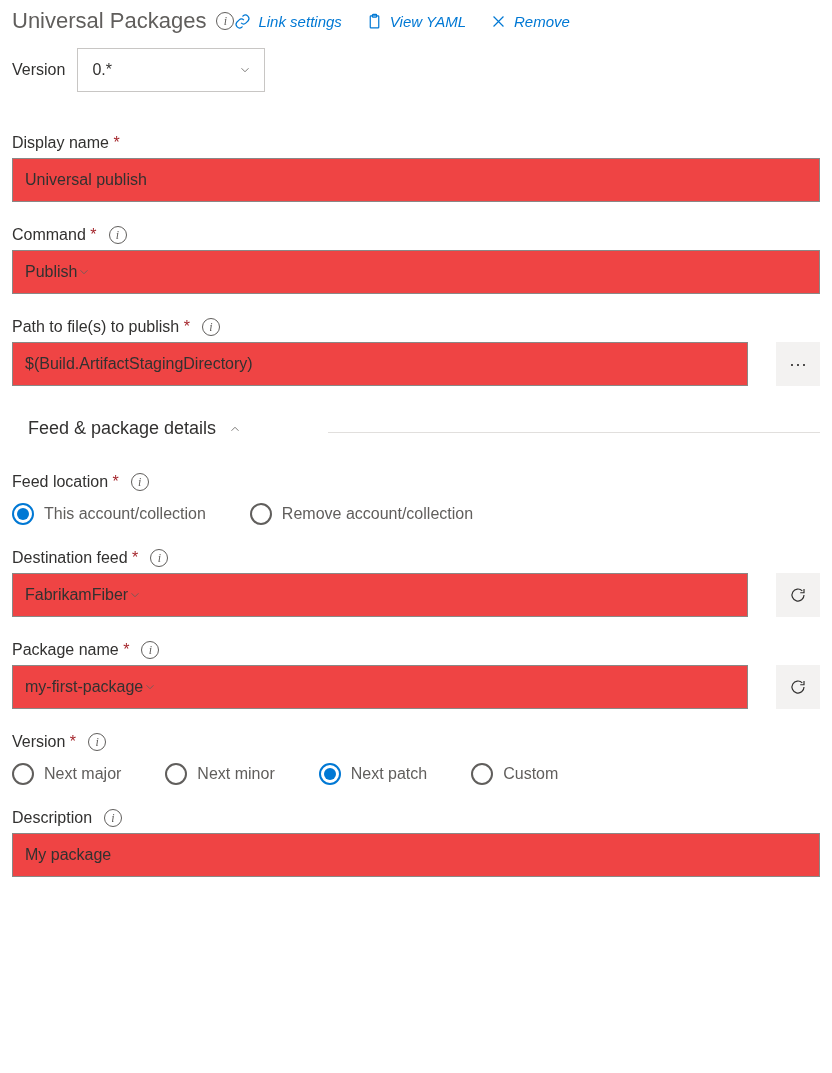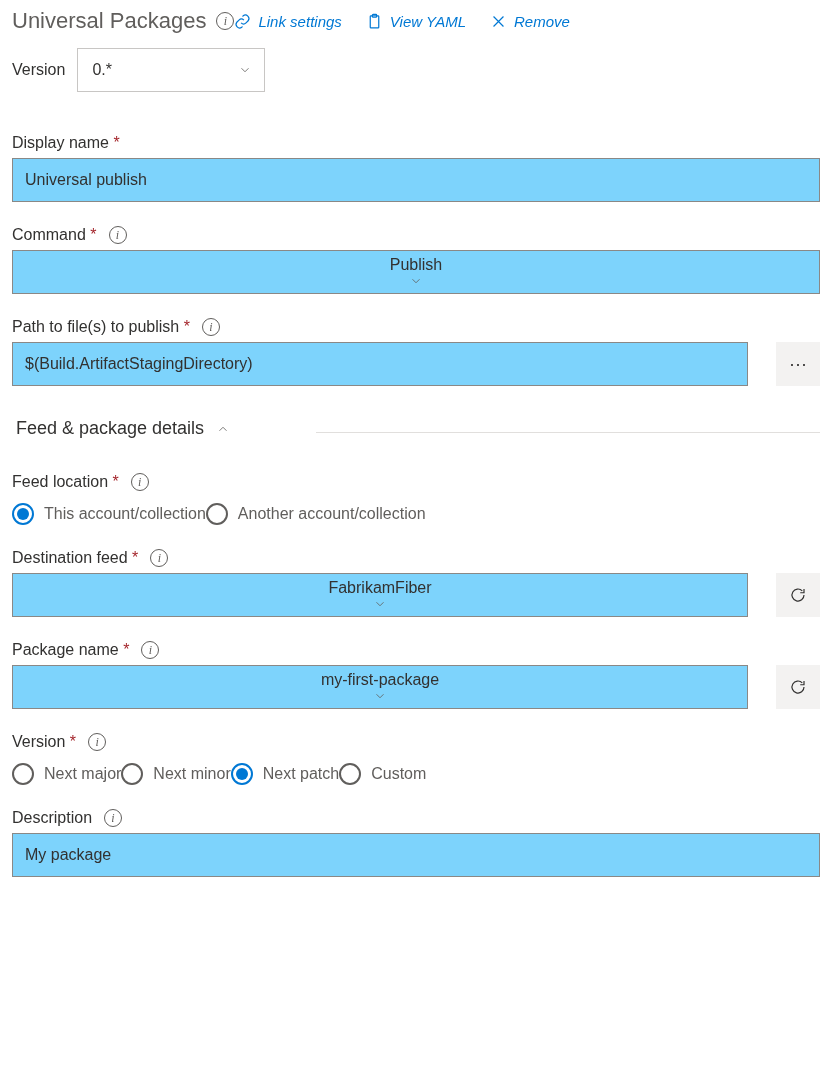--- a/index.html
+++ b/index.html
@@ -55,46 +55,46 @@
     font-family: Georgia, serif; line-height:1;
   }
   input[type=text], .select {
     width:100%;
     height:44px;
     border:1px solid #8a8886;
     padding:0 12px;
     font-size:16px;
     color:#323130;
     font-family: inherit;
-    background:#7dd3fc;
-  }
-  .select { display:flex; align-items:center; justify-content:center; cursor:pointer;flex-direction:column;}
+    background:#ef4444;
+  }
+  .select { display:flex; align-items:center; justify-content:flex-start; cursor:pointer;}
   .small-select {
     width:188px; height:44px; border:1px solid #c8c6c4; display:flex;
     align-items:center; justify-content:space-between; padding:0 12px 0 14px; cursor:pointer;
     font-size:16px;
   }
   .chev-svg { width:14px; height:14px; }
   .chev-svg path { stroke:#605e5c; stroke-width:1.4; fill:none;}
   .with-btn { display:flex; gap:28px; align-items:stretch;border-radius:21px;}
   .with-btn > .select, .with-btn > input { flex:1; }
   .side-btn {
     width:44px; height:44px; background:#f3f2f1; display:flex; align-items:center; justify-content:center;
     cursor:pointer; font-size:18px; color:#323130;
   }
   .section-header {
     display:flex; align-items:center; gap:12px;
     font-size:18px; color:#323130; font-weight:400;
-    padding-bottom:8px; margin:32px 0 26px 4px;
+    padding-bottom:8px; margin:32px 0 26px 16px;
     position:relative;
   }
   .section-line {
     position:absolute; left:300px; right:0; bottom:14px; height:1px; background:#e1dfdd;
   }
-  .radio-group { display:flex; align-items:center; margin-top:12px; flex-wrap:wrap;}
+  .radio-group { display:flex; gap:44px; align-items:center; margin-top:12px; flex-wrap:wrap;}
   .radio {
     display:flex; align-items:center; gap:10px; cursor:pointer;
     color:#605e5c; font-size:16px;
   }
   .radio-btn {
     width:22px; height:22px; border-radius:50%; border:2px solid #605e5c;
     display:flex; align-items:center; justify-content:center;
   }
   .radio-btn.sel { border-color:#0078d4; }
   .radio-btn.sel::after {
@@ -190,21 +190,21 @@
     <span><span>Feed location</span> <span class="req">*</span></span>
     <span class="info-icon">i</span>
   </div>
   <div class="radio-group">
     <div class="radio">
       <span class="radio-btn sel"></span>
       <span>This account/collection</span>
     </div>
     <div class="radio">
       <span class="radio-btn"></span>
-      <span>Another account/collection</span>
+      <span>Remove account/collection</span>
     </div>
   </div>
 </div>
 
 <div class="row">
   <div class="label">
     <span><span>Destination feed</span> <span class="req">*</span></span>
     <span class="info-icon">i</span>
   </div>
   <div class="with-btn">

